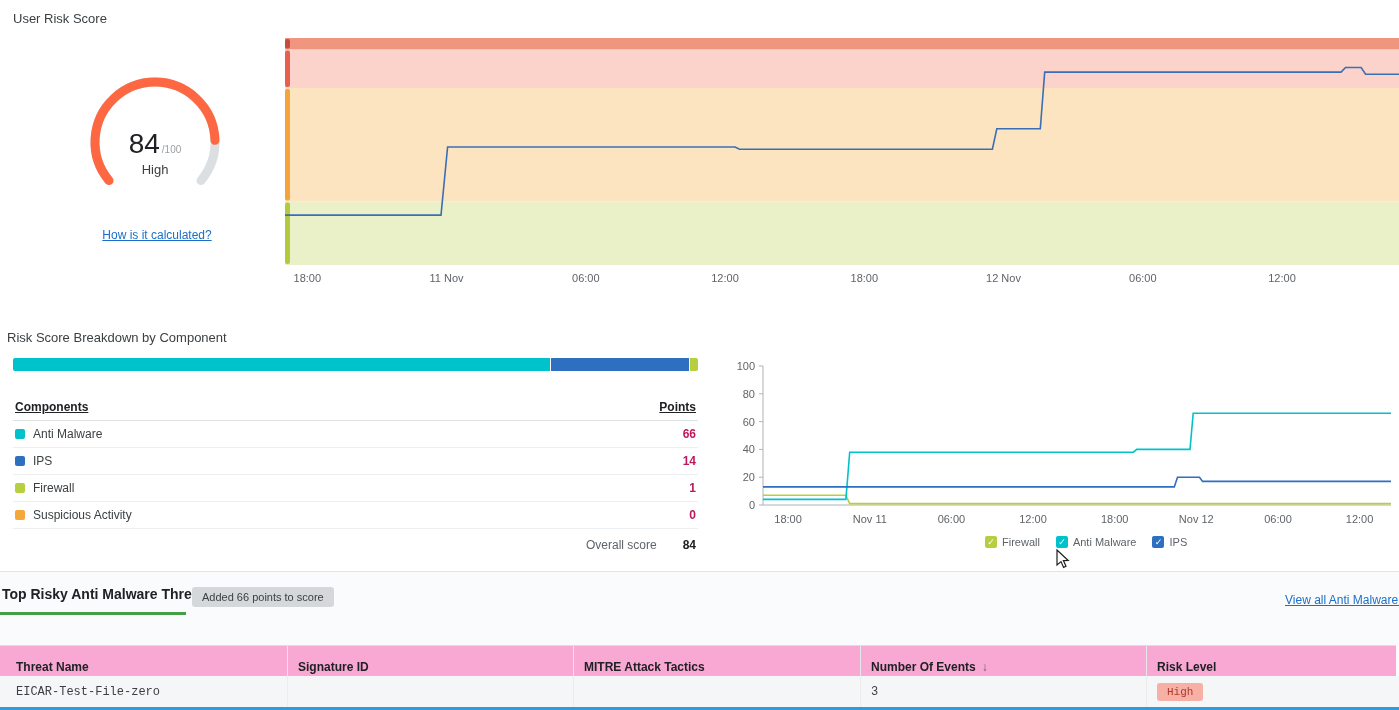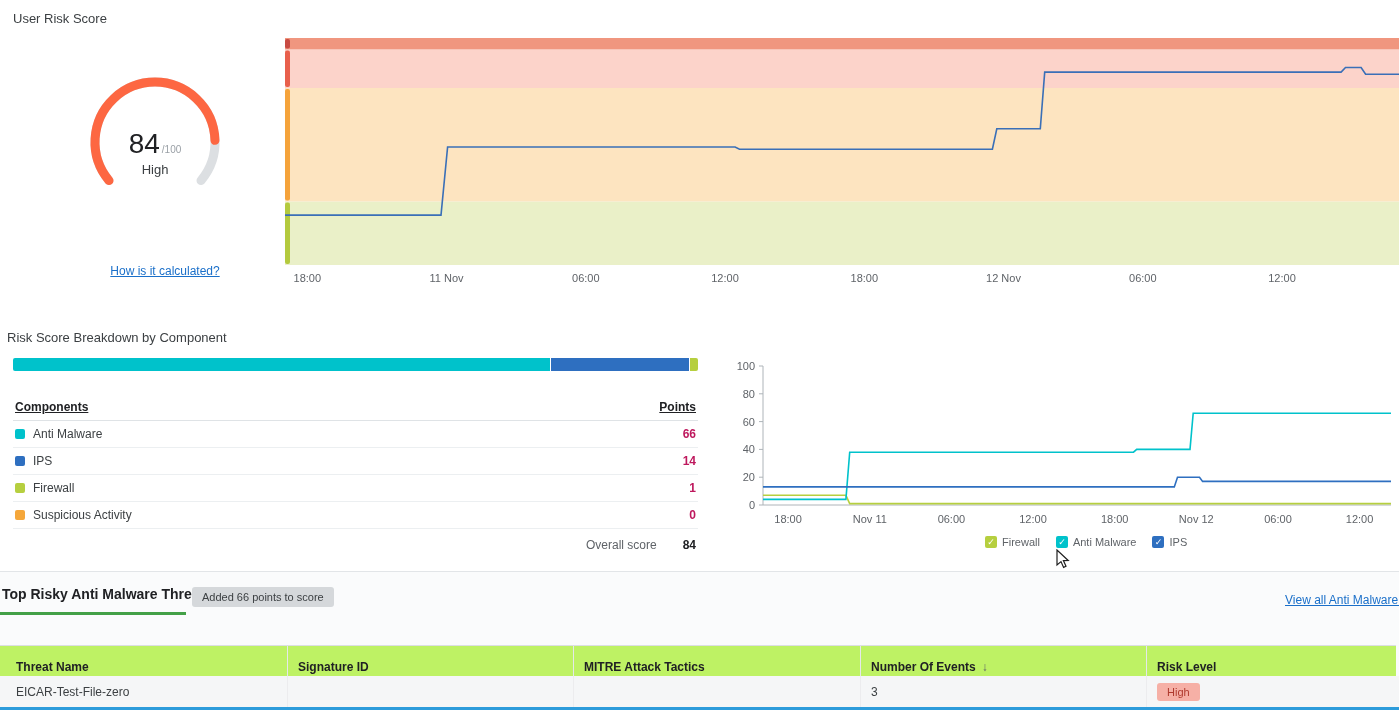--- a/index.html
+++ b/index.html
@@ -18,21 +18,21 @@
   #user-title{left:13px;top:11px;}
   #breakdown-title{left:7px;top:24px;}
 
   
   #gauge-wrap{position:absolute;left:78px;top:76px;width:154px;height:120px;}
   #gauge-svg{position:absolute;left:0;top:0;}
   #gauge-value-row{position:absolute;left:0;top:52px;width:154px;text-align:center;}
   .gauge-value{font-size:28px;color:#202124;}
   .gauge-max{font-size:10px;color:#9aa0a6;margin-left:2px;}
   #gauge-level{position:absolute;left:0;top:86px;width:154px;text-align:center;font-size:13px;color:#3c4043;}
-  #calc-link{position:absolute;left:12px;top:228px;width:306px;text-align:center;font-size:12px;margin-top:36px;}
+  #calc-link{position:absolute;left:4px;top:228px;width:306px;text-align:center;font-size:12px;}
 
   #trend-chart{position:absolute;left:285px;top:38px;}
 
   
   #stacked-bar{position:absolute;left:13px;top:52px;width:685px;height:13px;display:flex;gap:1px;border-radius:2px;overflow:hidden;}
   #stacked-bar .seg{height:100%;}
   #comp-table{position:absolute;left:13px;top:90px;width:685px;font-size:12px;}
   .ct-head{display:flex;justify-content:space-between;padding:4px 2px 6px 2px;font-weight:bold;color:#202124;border-bottom:1px solid #dfe3e6;text-decoration:underline;}
   .ct-row{display:flex;align-items:center;padding:6px 2px;border-bottom:1px solid #eceff1;}
   .swatch{width:10px;height:10px;border-radius:2px;margin-right:8px;flex:0 0 auto;}
@@ -48,26 +48,26 @@
   .legend-label{font-size:11px;color:#5f6368;}
   #cursor{position:absolute;left:1054px;top:243px;}
 
   
   #tab{position:absolute;left:0;top:12px;padding:2px 2px 9px 2px;font-size:14px;font-weight:bold;color:#202124;cursor:pointer;}
   #tab-underline{position:absolute;left:0;top:40px;width:186px;height:3px;}
   #score-badge{position:absolute;left:192px;top:15px;background:#d5d8db;color:#3c4043;font-size:11px;padding:4px 10px;border-radius:3px;white-space:nowrap;}
   #view-all{position:absolute;left:1285px;top:21px;width:114px;font-size:12px;white-space:nowrap;overflow:hidden;}
 
   .t-grid{display:grid;grid-template-columns:287px 286px 287px 286px 1fr;}
-  #t-head{position:absolute;left:0;right:3px;top:73px;height:44px;background:#bef264;border-top:1px solid #dcdfe2;border-bottom:1px solid #dcdfe2;}
+  #t-head{position:absolute;left:0;right:3px;top:73px;height:44px;background:#f9a8d4;border-top:1px solid #dcdfe2;border-bottom:1px solid #dcdfe2;}
   #t-head .cell{font-weight:bold;font-size:12px;color:#202124;display:flex;align-items:center;padding:0 10px;border-left:1px solid #e5e8ea;cursor:pointer;}
   #t-head .cell:first-child{border-left:none;padding-left:16px;}
   .sort-icon{margin-left:6px;color:#5f6368;font-weight:normal;}
   #t-row{position:absolute;left:0;right:0;top:104px;height:31px;background:#f5f6f7;cursor:pointer;}
-  #t-row .cell{font-size:12px;color:#3c4043;display:flex;align-items:center;padding:0 10px;border-left:1px solid #ececee;}
+  #t-row .cell{font-size:12px;color:#3c4043;display:flex;align-items:center;padding:0 10px;border-left:1px solid #ececee;font-family:Liberation Mono, monospace;}
   #t-row .cell:first-child{border-left:none;padding-left:16px;}
   .risk-badge{font-size:11px;padding:3px 10px;border-radius:3px;}
   #bottom-bar{position:absolute;left:0;right:0;bottom:0;height:3px;}
 </style>
 </head>
 <body>
 
 <div class="panel" id="p-user">
   <div class="panel-title" id="user-title">User Risk Score</div>
 

